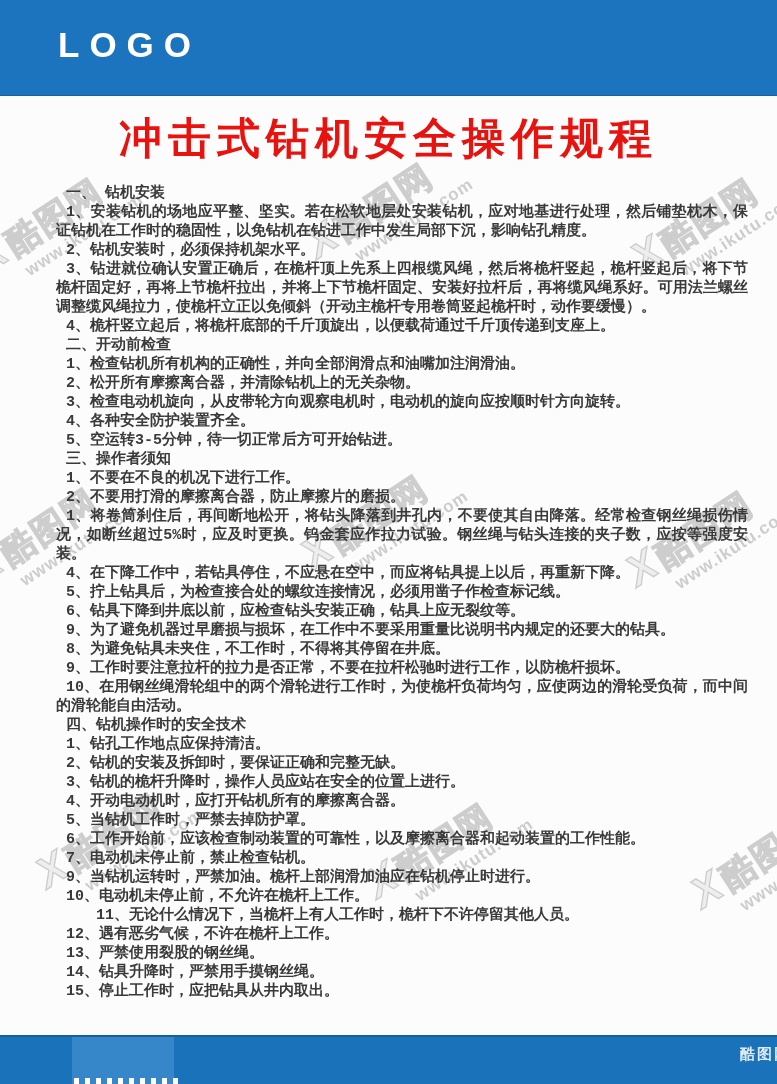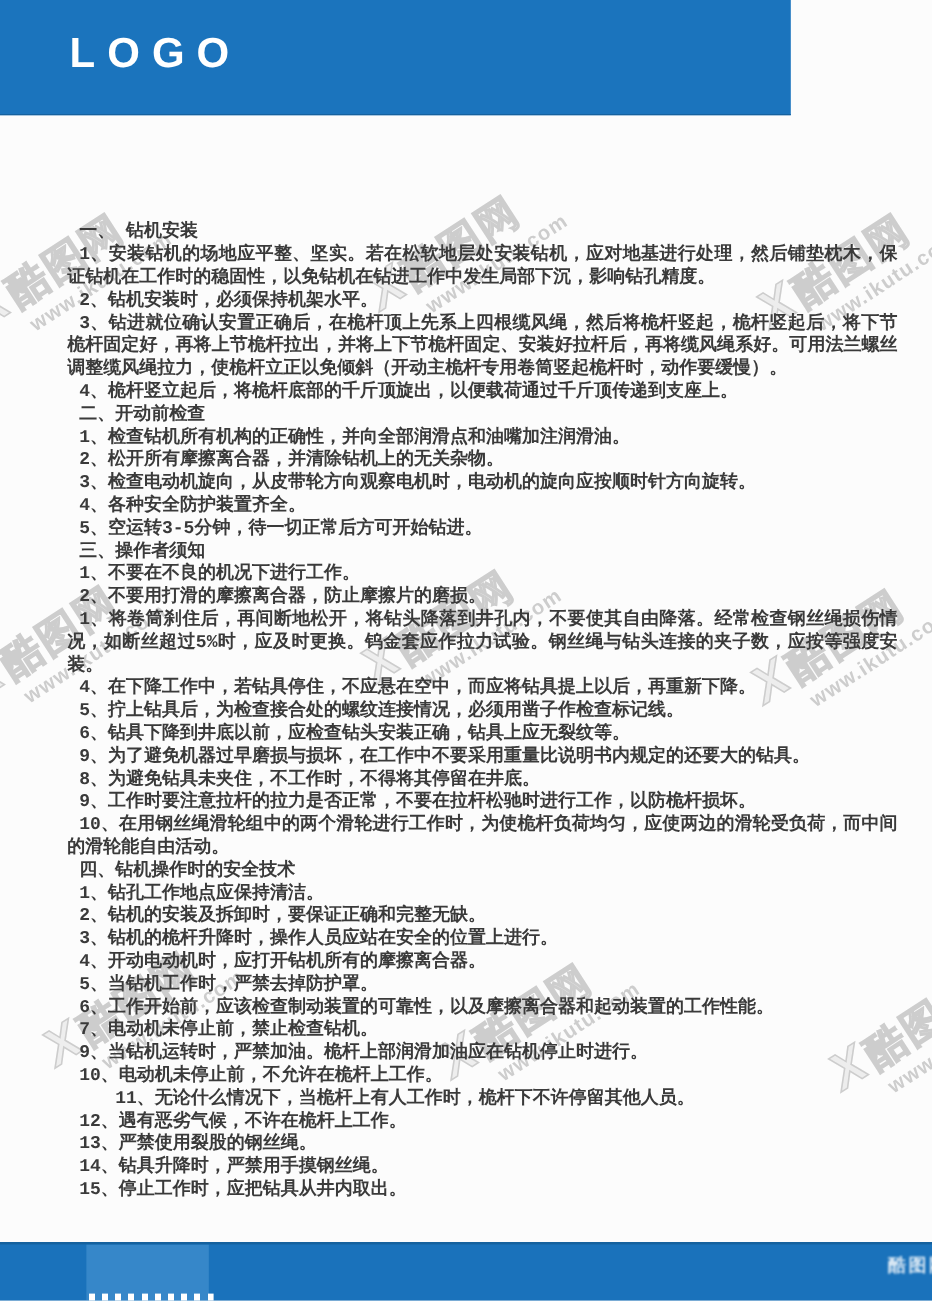--- a/index.html
+++ b/index.html
@@ -3,21 +3,21 @@
 <meta charset="utf-8">
 <style>
   html,body { margin:0; padding:0; background:#e9e9e9; }
   .page {
     position:relative; width:777px; height:1084px; margin:0 auto;
     background:#fcfcfc; overflow:hidden;
     font-family:"Liberation Sans", sans-serif;
   }
   
   .header {
-    position:absolute; left:0; top:0; width:659px; height:95px;
+    position:absolute; left:0; top:0; width:777px; height:95px;
     background:#1b74bd; border-bottom:1px solid #15619e;
   }
   .logo {
     position:absolute; left:58px; top:25px;
     color:#ffffff; font-size:35px; font-weight:bold; letter-spacing:10px;
   }
   
   .title {
     position:absolute; left:0; top:112px; width:777px; margin:0;
     text-align:center; color:#e8120f;
@@ -109,20 +109,21 @@
     <div class="wm" style="left:685px; top:820px;">
       <div class="wm-name"><span class="wm-x">X</span><span>酷图网</span></div>
       <div class="wm-url">www.ikutu.com</div>
     </div>
   </div>
 
   <header class="header">
     <div class="logo">LOGO</div>
   </header>
 
+  <h1 class="title">冲击式钻机安全操作规程</h1>
 
   <main class="content">
       <section class="section">
       <p class="heading">一、 钻机安装</p>
       <div class="items">
           <p class="line">1、安装钻机的场地应平整、坚实。若在松软地层处安装钻机，应对地基进行处理，然后铺垫枕木，保证钻机在工作时的稳固性，以免钻机在钻进工作中发生局部下沉，影响钻孔精度。</p>
           <p class="line">2、钻机安装时，必须保持机架水平。</p>
           <p class="line">3、钻进就位确认安置正确后，在桅杆顶上先系上四根缆风绳，然后将桅杆竖起，桅杆竖起后，将下节桅杆固定好，再将上节桅杆拉出，并将上下节桅杆固定、安装好拉杆后，再将缆风绳系好。可用法兰螺丝调整缆风绳拉力，使桅杆立正以免倾斜（开动主桅杆专用卷筒竖起桅杆时，动作要缓慢）。</p>
           <p class="line">4、桅杆竖立起后，将桅杆底部的千斤顶旋出，以便载荷通过千斤顶传递到支座上。</p>
         </div>

